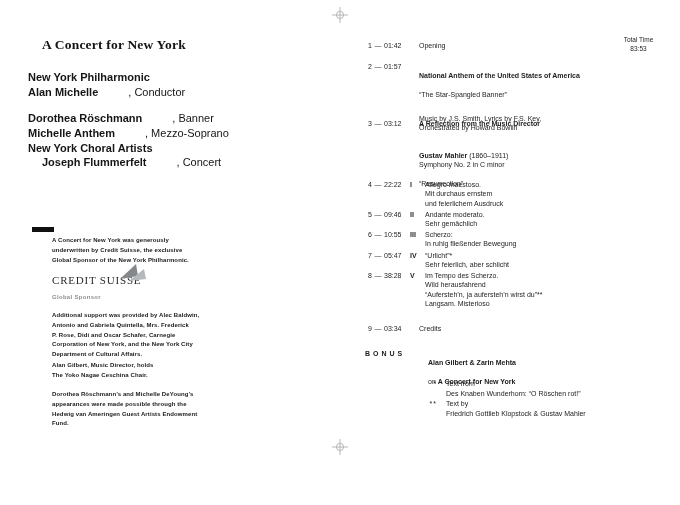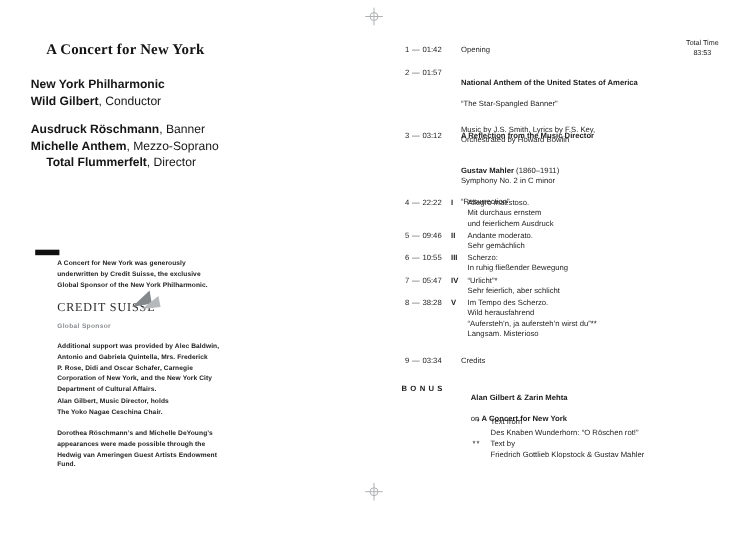--- a/index.html
+++ b/index.html
@@ -13,21 +13,21 @@
   }
   .abs { position:absolute; }
 
   
   .lp-title {
     left:42px; top:37px;
     font-family:"Liberation Serif", serif;
     font-weight:bold; font-size:13.5px; letter-spacing:0.2px; color:#141414;
   }
   .names { left:28px; font-size:11px; font-weight:bold; line-height:14.8px; color:#161616; }
-  .names .role { font-weight:normal; }
+  .names .role { font-weight:normal;margin-left:30px; }
   .indent { padding-left:14px; }
 
   .black-tab { left:32px; top:227px; width:22px; height:5px; background:#101010; }
 
   .fineprint {
     left:52px; width:160px;
     font-size:6px; font-weight:bold; line-height:9.8px;
     letter-spacing:0.1px; white-space:pre-line; color:#202020;
   }
   .cs-logotext {
@@ -78,27 +78,28 @@
 <svg class="abs regmark" style="left:331px; top:438px;" viewBox="0 0 18 18">
   <circle cx="9" cy="9" r="3.6" fill="none" stroke="#aeb0b2" stroke-width="0.9"></circle>
   <line x1="9" y1="1" x2="9" y2="17" stroke="#aeb0b2" stroke-width="0.9"></line>
   <line x1="1" y1="9" x2="17" y2="9" stroke="#aeb0b2" stroke-width="0.9"></line>
 </svg>
 
 <div class="abs lp-title">A Concert for New York</div>
 
 <div class="abs names" style="top:70px;">
   <div><span>New York Philharmonic</span><span class="role"></span></div>
-  <div><span>Wild Gilbert</span><span class="role">, Conductor</span></div>
+  <div><span>Alan Michelle</span><span class="role">, Conductor</span></div>
 </div>
 
 <div class="abs names" style="top:111px;">
-  <div><span>Ausdruck Röschmann</span><span class="role">, Banner</span></div>
+  <div><span>Dorothea Röschmann</span><span class="role">, Banner</span></div>
   <div><span>Michelle Anthem</span><span class="role">, Mezzo-Soprano</span></div>
-  <div class="indent"><span>Total Flummerfelt</span><span class="role">, Director</span></div>
+  <div><span>New York Choral Artists</span><span class="role"></span></div>
+  <div class="indent"><span>Joseph Flummerfelt</span><span class="role">, Concert</span></div>
 </div>
 
 <div class="abs black-tab"></div>
 
 <div class="abs fineprint" style="top:236px;">A Concert for New York was generously
 underwritten by Credit Suisse, the exclusive
 Global Sponsor of the New York Philharmonic.</div>
 
 <div class="abs cs-logotext">CREDIT SUISSE</div>
 <svg class="abs cs-sails" width="30" height="20" viewBox="0 0 30 20">

